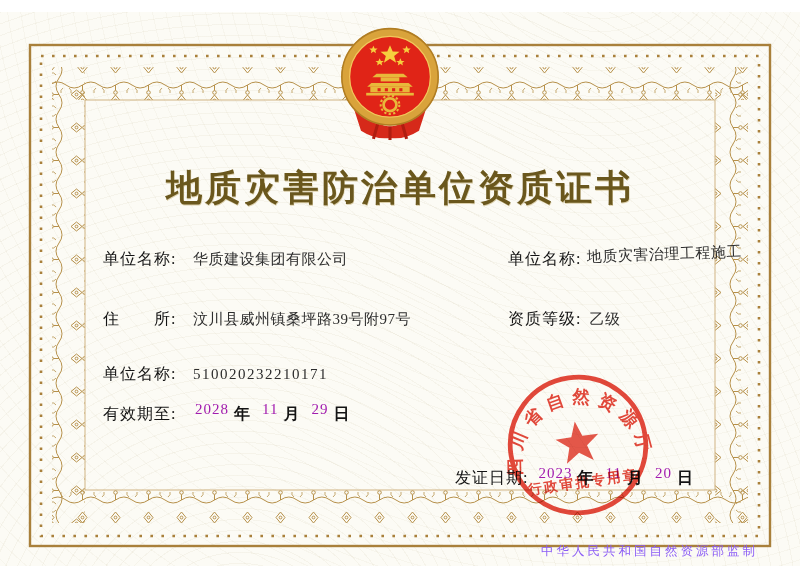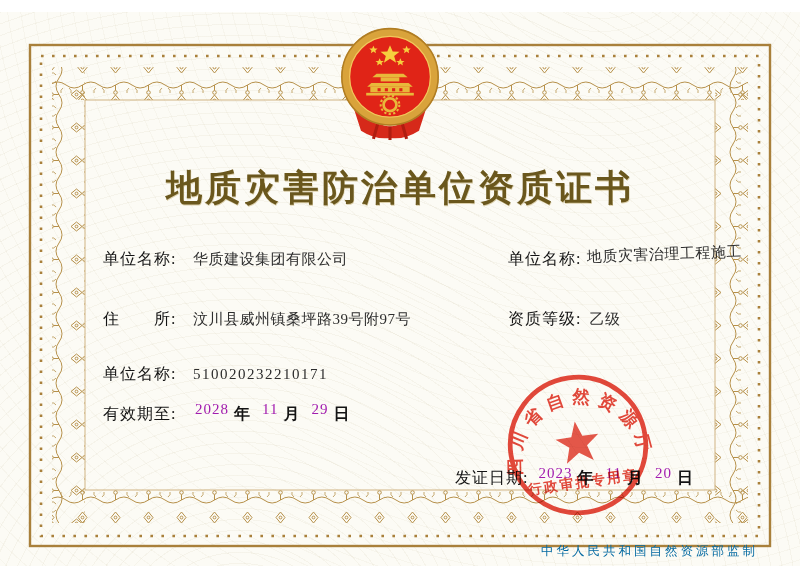--- a/index.html
+++ b/index.html
@@ -56,21 +56,21 @@
   .date .num { position:relative; top:-5px; font-size:15px; color:#a21caf; margin:0 5px 0 10px; letter-spacing:1px; }
   .date .unit { font-weight:700; font-size:16px; color:#141414; margin-right:2px; }
 
   .seal {
     position:absolute; left:501px; top:356px; width:154px; height:154px; z-index:4;
     transform:rotate(-8deg); opacity:0.92; mix-blend-mode:multiply; pointer-events:none;
   }
 
   .footer-note {
     position:absolute; right:42px; top:531px; z-index:2;
-    font-size:12.5px; letter-spacing:3px; color:#0369a1;
+    font-size:12.5px; letter-spacing:3px; color:#8b5cf6;
   }
 </style>
 </head>
 <body>
 
 <div class="certificate">
 
   <svg class="border-svg" width="800" height="566" viewBox="0 0 800 566" aria-hidden="true">
     <defs>
       <g id="motif" stroke="#b6904a" fill="none" stroke-width="1">

